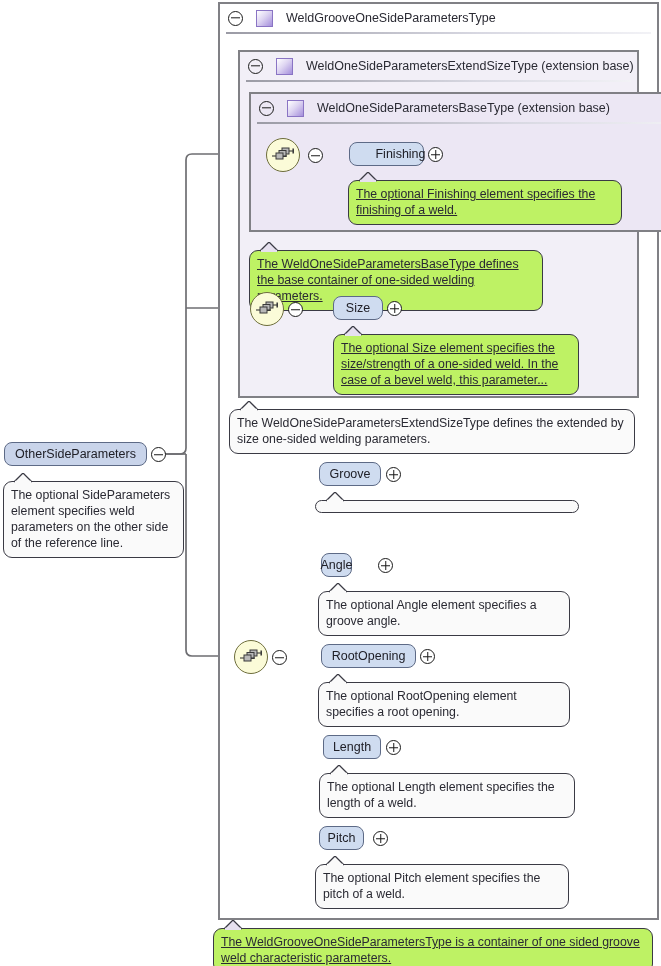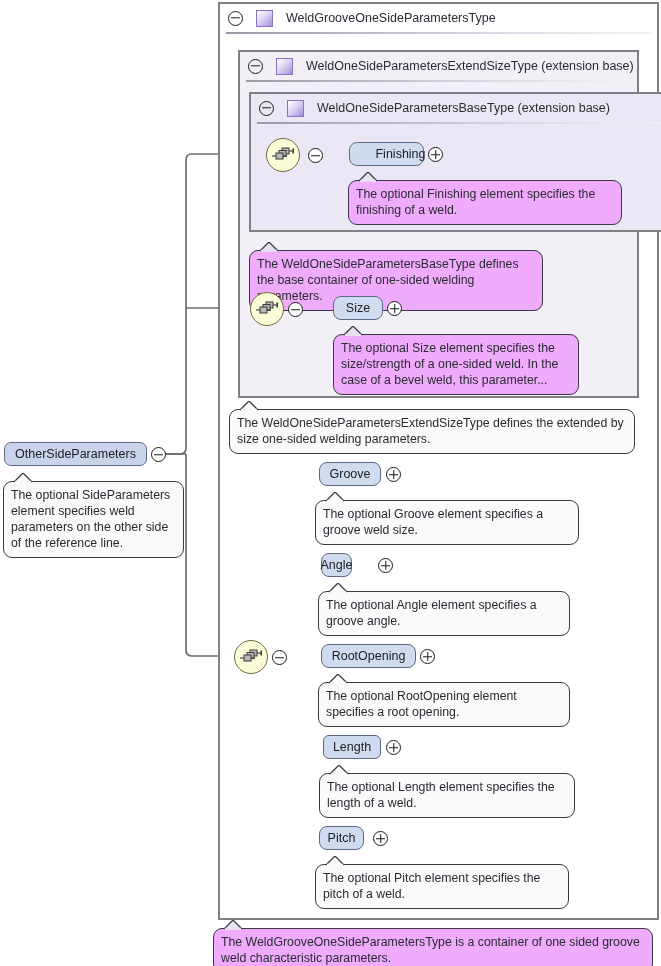--- a/index.html
+++ b/index.html
@@ -34,27 +34,27 @@
   
   .typesq{width:15px;height:15px;flex:0 0 auto;border:1px solid #8a74c4;
      background:linear-gradient(135deg,#ffffff 0%,#ded5f2 45%,#a48edb 100%);}
 
   
   .pill{position:absolute;height:24px;border:1.3px solid #5d6a86;
         border-radius:8px;background:#cfdcf0;
         display:flex;align-items:center;justify-content:center;
         padding:0 10px;font-size:12.5px;white-space:nowrap;
         box-sizing:border-box;color:#202028;}
-  .pill.lav{background:#c9d4ea;border-radius:7px;}
+  .pill.lav{background:#c9d4ea;}
 
   
   .note{position:absolute;border:1.3px solid #3a3a44;border-radius:9px;
         background:#fafafa;padding:5px 7px 6px 7px;font-size:12.3px;
         line-height:16px;box-sizing:border-box;color:#2a2a33;}
-  .note.lav{background:#f0abfc;border-color:#3a3a44;}
+  .note.lav{background:#bef264;border-color:#3a3a44;text-decoration:underline;}
   .note .tailsvg{position:absolute;top:-9px;left:10px;}
 
   
   .seq{position:absolute;width:32px;height:32px;border-radius:50%;
        border:1.5px solid #6d6d3c;background:#fbfbd8;
        box-shadow:inset 0 0 0 0 #fff;}
   .seq svg{position:absolute;left:5px;top:8px;}
 
   
   .ctog{position:absolute;width:13px;height:13px;border:1.4px solid #1b1b1b;
@@ -234,21 +234,20 @@
 
   <div class="pill" style="left:319px;top:462px;width:62px;">
     <span>Groove</span>
   </div>
   <div class="ctog plus" style="left:386px;top:467px;"></div>
   <div class="note" style="left:315px;top:500px;width:264px;">
     <svg class="tailsvg" width="20" height="10" viewBox="0 0 20 10">
       <path d="M0,9 L9,0 L18,9" fill="#fafafa" stroke="#3a3a44" stroke-width="1.3"></path>
       <path d="M1,9 H17" stroke="#fafafa" stroke-width="2.4"></path>
     </svg>
-    <span>The optional Groove element specifies a groove weld size.</span>
   </div>
 
   <div class="pill" style="left:321px;top:553px;width:31px;">
     <span>Angle</span>
   </div>
   <div class="ctog plus" style="left:378px;top:558px;"></div>
   <div class="note" style="left:318px;top:591px;width:252px;">
     <svg class="tailsvg" width="20" height="10" viewBox="0 0 20 10">
       <path d="M0,9 L9,0 L18,9" fill="#fafafa" stroke="#3a3a44" stroke-width="1.3"></path>
       <path d="M1,9 H17" stroke="#fafafa" stroke-width="2.4"></path>

